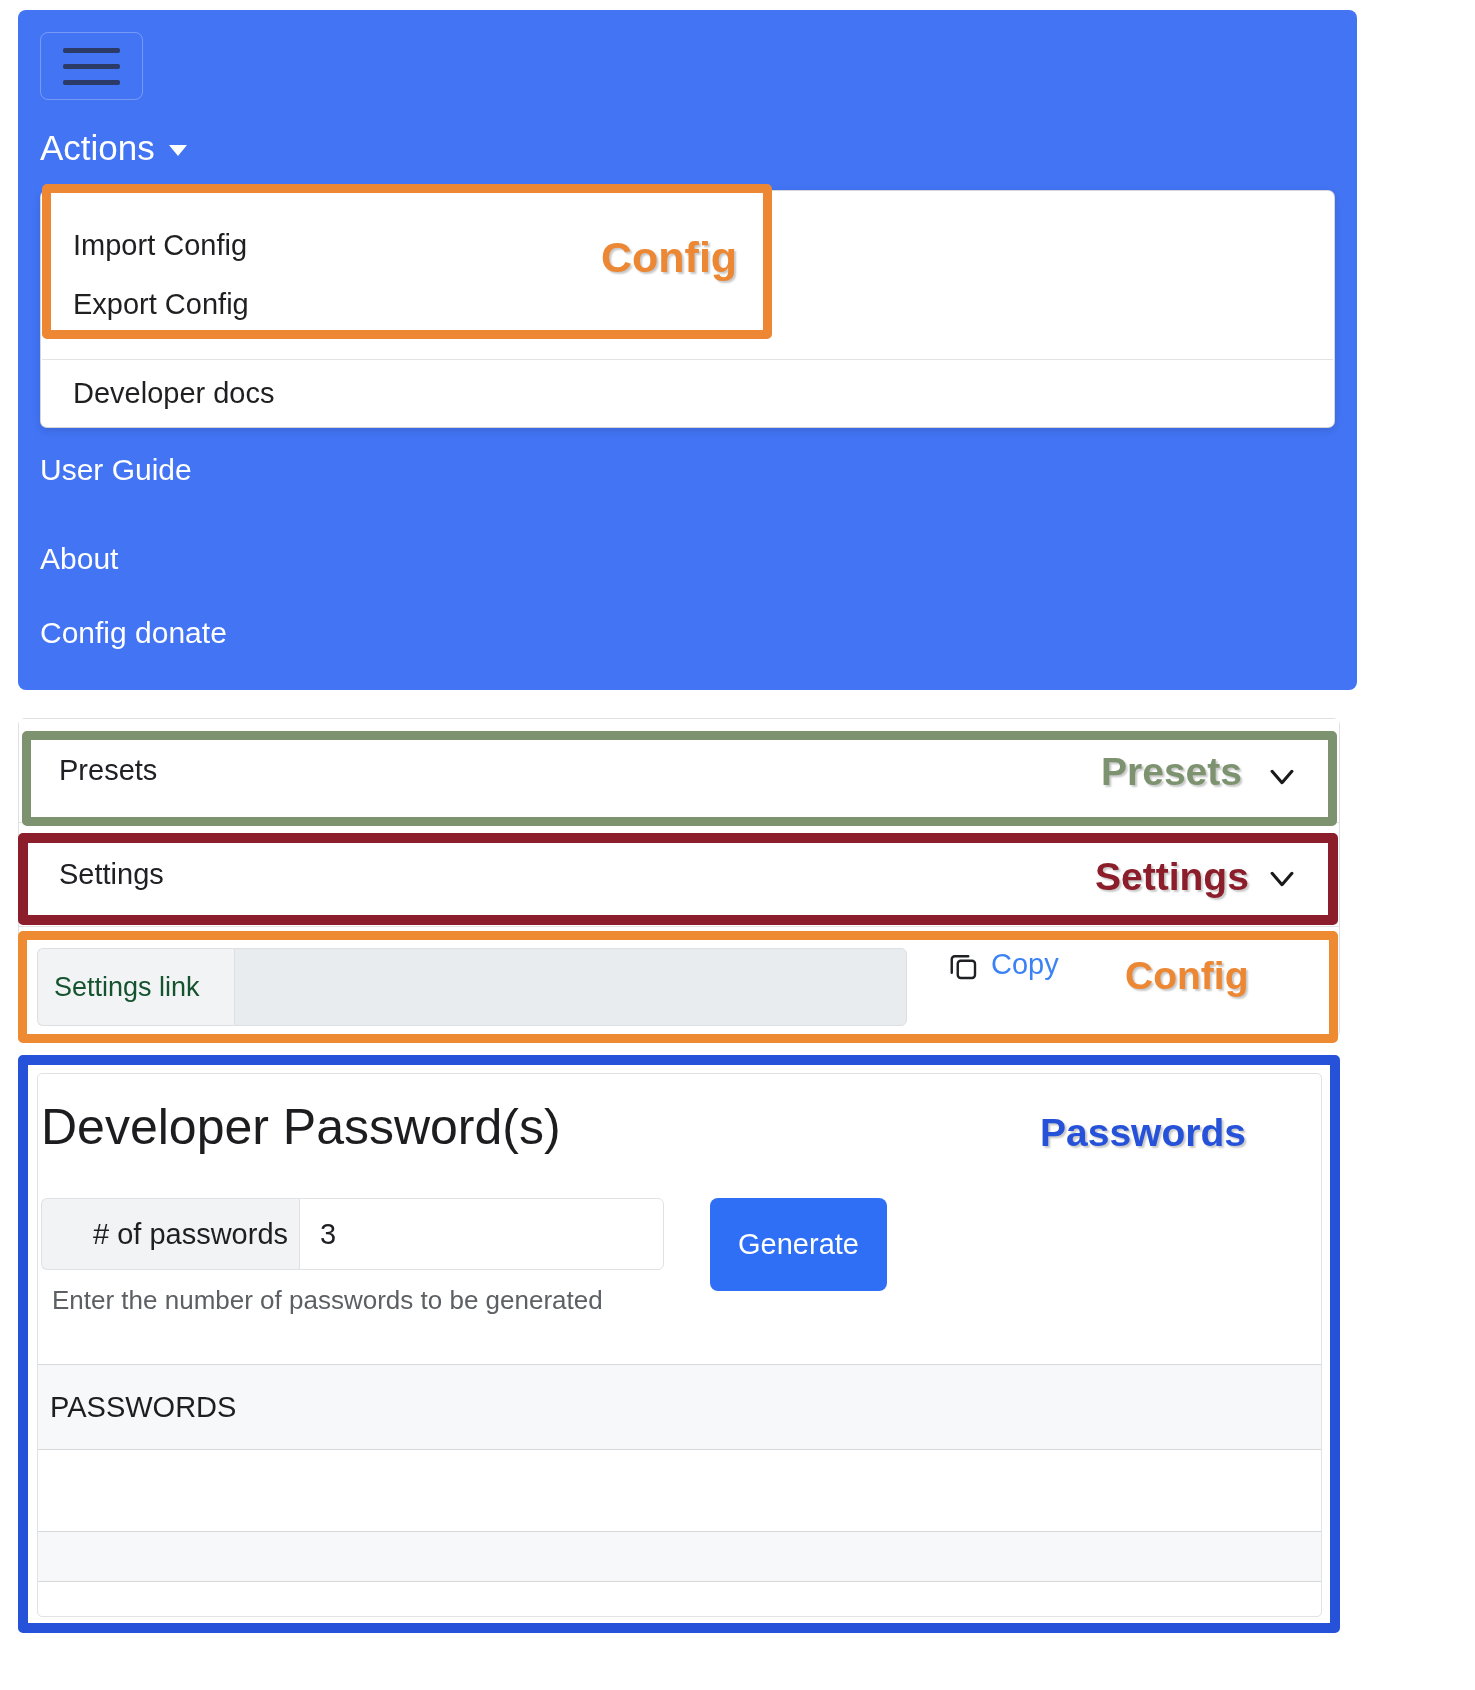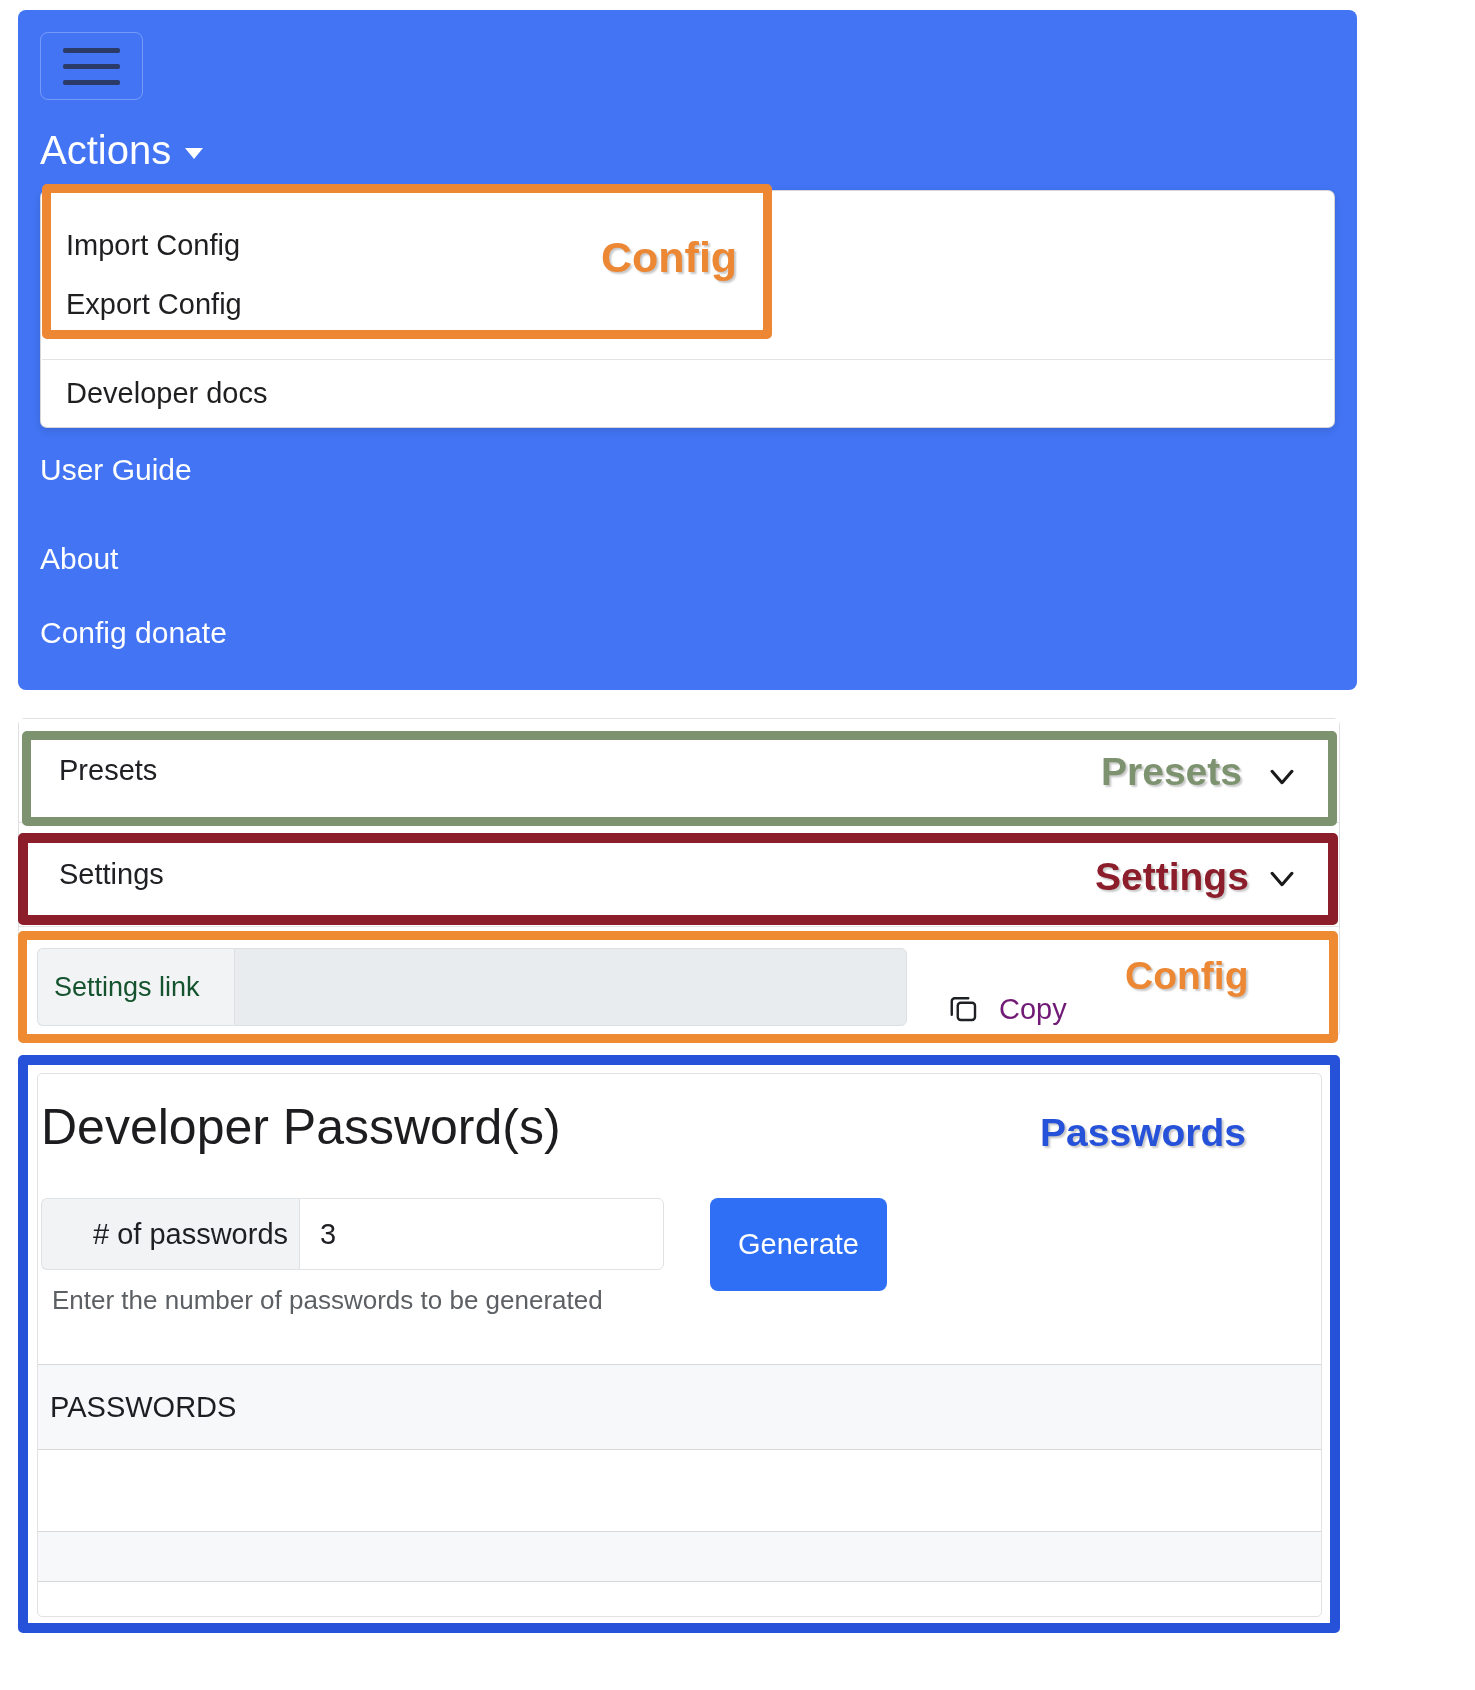--- a/index.html
+++ b/index.html
@@ -21,35 +21,35 @@
     position:absolute; left:22px; top:22px; width:103px; height:68px;
     background:transparent; border:1px solid rgba(255,255,255,0.28);
     border-radius:8px; display:flex; flex-direction:column;
     justify-content:center; align-items:center; gap:11px; cursor:pointer;
   }
   .hamburger span{ display:block; width:57px; height:5px; background:#2b3a67; border-radius:2px; }
 
   .actions-toggle{
     position:absolute; left:22px; top:118px;
     display:flex; align-items:center; gap:14px;
-    color:#ffffff; font-size:40px; cursor:pointer;
+    color:#ffffff; font-size:35px; cursor:pointer;
   }
   .caret-down{
     width:0;height:0;border-left:9px solid transparent;border-right:9px solid transparent;
     border-top:11px solid #ffffff; margin-top:5px;
   }
 
   .dropdown-menu{
     position:absolute; left:22px; top:180px; width:1295px; height:238px;
     background:#ffffff; border:1px solid rgba(0,0,0,0.16); border-radius:7px;
     box-shadow:0 3px 8px rgba(0,0,0,0.12);
     overflow:hidden;
   }
   .dropdown-item{
-    height:59px; display:flex; align-items:center; padding-left:25px;
+    height:59px; display:flex; align-items:center; padding-left:32px;
     color:#1f1f22; font-size:29px; cursor:pointer; background:#fff;
   }
   .menu-divider{ height:1px; background:#e3e3e6; margin:0 1px; }
   .dd-spacer{height:25px;}
 
   .nav-link{
     position:absolute; left:22px; color:#ffffff; font-size:30px; cursor:pointer;
   }
   .nav-link.l1{ top:443px; }
   .nav-link.l2{ top:532px; }
@@ -101,22 +101,22 @@
     width:197px; background:#f1f3f5; border:1px solid #dde0e3;
     border-right:none; border-radius:6px 0 0 6px;
     display:flex; align-items:center; padding-left:16px;
     font-size:27px; color:#14532d;
   }
   .link-input{
     width:673px; background:#e9ecef; border:1px solid #dde0e3;
     border-radius:0 6px 6px 0;
   }
   .copy-btn{
-    display:flex; align-items:flex-end; gap:18px; margin-left:38px;
-    font-size:29px; color:#701a75; cursor:pointer;
+    display:flex; align-items:flex-start; gap:10px; margin-left:38px;
+    font-size:29px; color:#3b82f6; cursor:pointer;
   }
   .copy-icon{ width:36px; height:36px; }
 
   
   .pw-card{
     position:absolute; left:37px; top:1073px; width:1285px; height:544px;
     background:#ffffff; border:1px solid #e2e2e5; border-radius:5px;
     overflow:hidden;
   }
   .pw-title{ position:absolute; left:3px; top:24px; font-size:50px; color:#1d1d20; }

